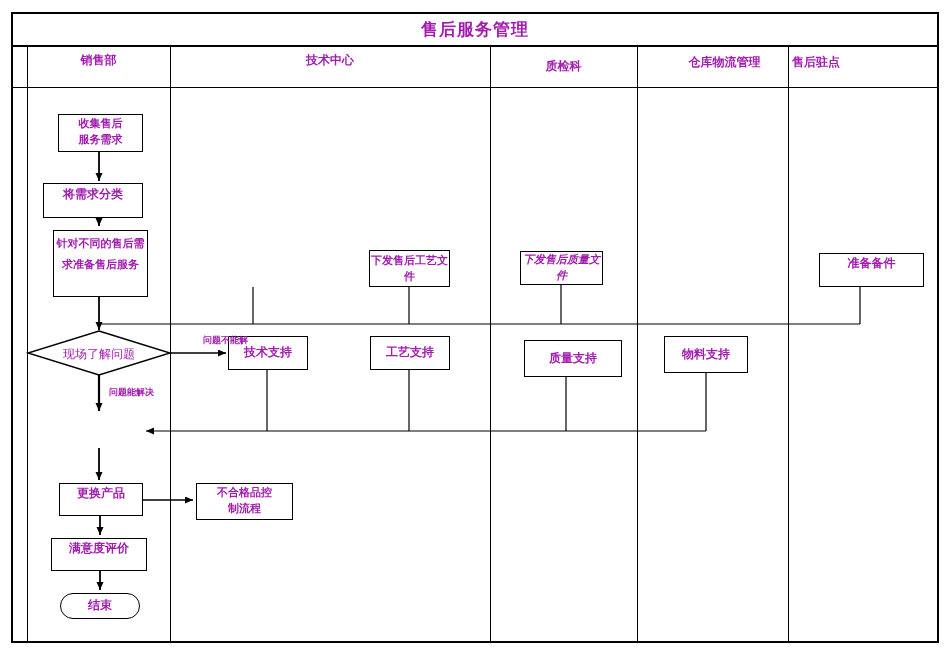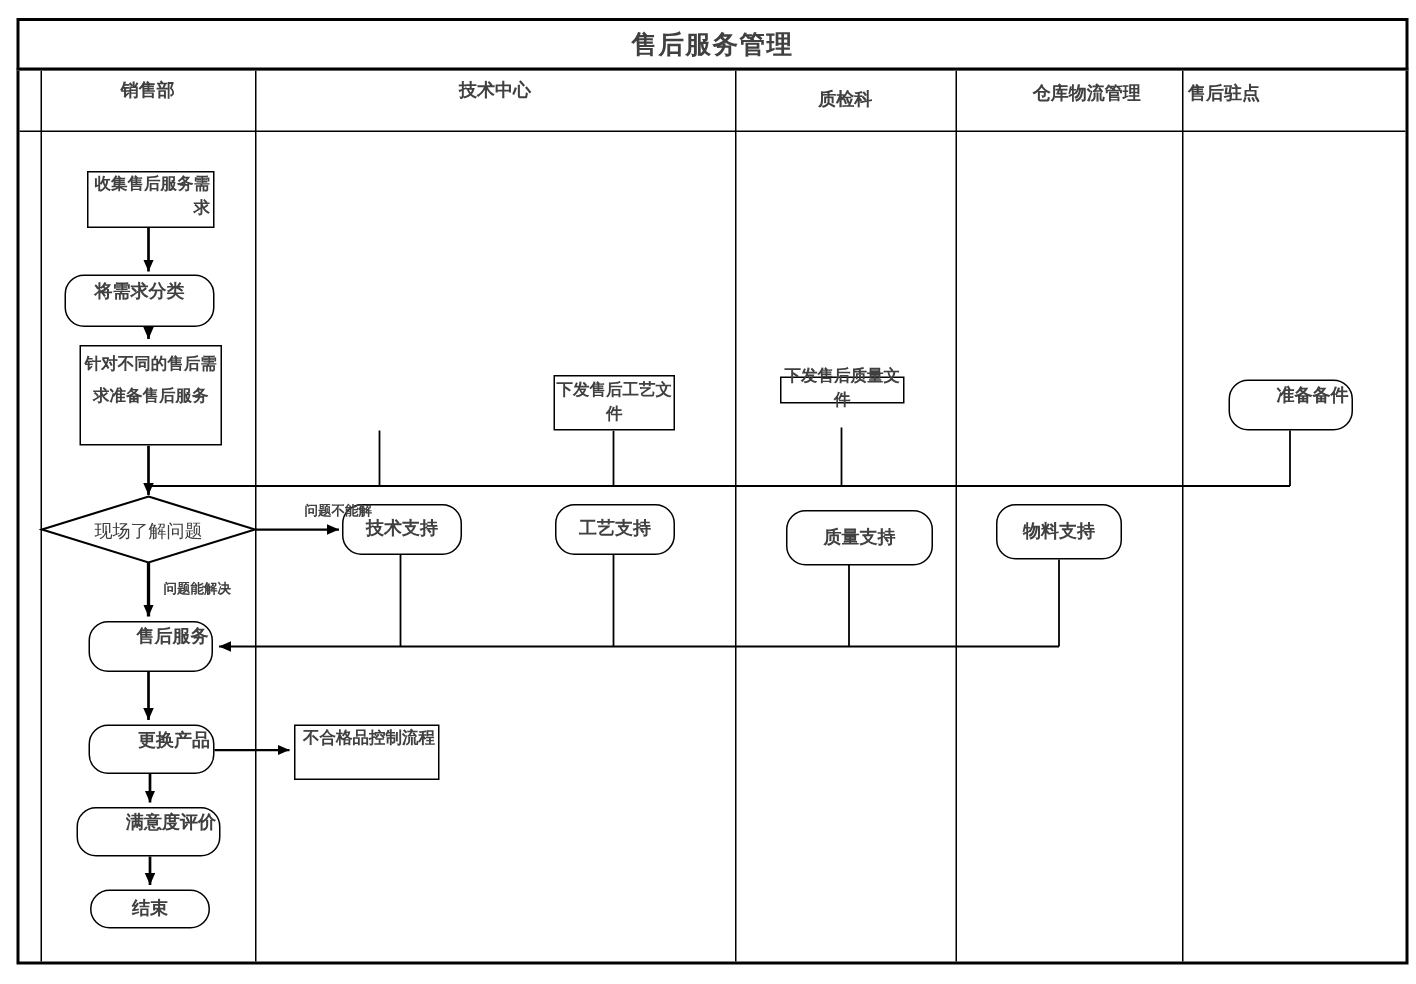--- a/index.html
+++ b/index.html
@@ -1,41 +1,41 @@
 <!DOCTYPE html>
 <html><head>
 <meta charset="utf-8">
 <style>
   html,body{margin:0;padding:0;background:#fff;}
   #page{position:relative;width:944px;height:656px;background:#ffffff;
-        font-family:"Liberation Sans","DejaVu Sans",sans-serif;color:#404040;overflow:hidden;}
+        font-family:"Liberation Sans","DejaVu Sans",sans-serif;color:#a21caf;overflow:hidden;}
 
   
   .titlebar{position:absolute;left:11px;top:12px;width:928px;height:35px;
             box-sizing:border-box;border:2px solid #000;background:#fff;z-index:2;
             display:flex;align-items:center;justify-content:center;}
   .titlebar span{font-size:17px;font-weight:bold;letter-spacing:1px;}
 
   
   .grid{position:absolute;left:11px;top:45px;width:928px;height:598px;
         box-sizing:border-box;border:2px solid #000;background:#fff;z-index:0;}
   .vline{position:absolute;top:0;bottom:0;width:1px;background:#000;}
   .hline{position:absolute;left:0;right:0;height:1px;background:#000;}
   .lane-label{position:absolute;font-size:12px;font-weight:bold;white-space:nowrap;}
 
   
   svg.connectors{position:absolute;left:0;top:0;z-index:1;}
 
   
   .box{position:absolute;box-sizing:border-box;border:1.6px solid #000;background:#fff;
        z-index:2;font-weight:bold;font-size:11px;line-height:1.45;}
-  .tl{padding:1px 2px;text-align:right;}
+  .tl{padding:1px 16px;text-align:center;}
   .ctr{display:flex;align-items:center;justify-content:center;text-align:center;}
   .ctr-top{text-align:center;padding-top:2px;}
-  .fs12{font-size:12px;border-radius:13px;}
+  .fs12{font-size:12px;}
   .lh-tall{line-height:1.95;}
   .stadium{border-radius:13px;}
 
   .free-label{position:absolute;z-index:3;font-weight:bold;white-space:nowrap;}
   .diamond-text{position:absolute;z-index:3;font-weight:normal;font-size:12px;
                 text-align:center;white-space:nowrap;}
   .edge-label{font-size:9px;padding-left:46px;}
 </style>
 </head>
 <body>
@@ -91,29 +91,28 @@
     <path d="M99,448 V480" stroke="#000" stroke-width="1.8" fill="none" marker-end="url(#ah)"></path>
     <path d="M143,500 H193" stroke="#000" stroke-width="1.5" fill="none" marker-end="url(#ah)"></path>
     <path d="M100,516 V535" stroke="#000" stroke-width="1.8" fill="none" marker-end="url(#ah)"></path>
     <path d="M100,571 V590" stroke="#000" stroke-width="1.8" fill="none" marker-end="url(#ah)"></path>
   </svg>
 
   <div class="box tl" style="left:58px;top:114px;width:85px;height:38px;">收集售后服务需求</div>
   <div class="box ctr-top fs12" style="left:43px;top:183px;width:100px;height:35px;">将需求分类</div>
   <div class="box ctr-top lh-tall" style="left:53px;top:230px;width:95px;height:67px;">针对不同的售后需求准备售后服务</div>
   <div class="diamond-text" style="left:36px;top:346px;width:126px;">现场了解问题</div>
-  <div class="box tl fs12" style="left:59px;top:414px;width:83px;height:34px;">售后服务</div>
   <div class="box tl fs12" style="left:59px;top:483px;width:84px;height:33px;">更换产品</div>
   <div class="box tl" style="left:196px;top:483px;width:97px;height:37px;">不合格品控制流程</div>
   <div class="box tl fs12" style="left:51px;top:538px;width:96px;height:33px;">满意度评价</div>
   <div class="box ctr fs12 stadium" style="left:60px;top:593px;width:80px;height:26px;">结束</div>
 
   <div class="box ctr" style="left:369px;top:250px;width:81px;height:37px;">下发售后工艺文件</div>
-  <div class="box ctr" style="left:520px;top:251px;width:83px;height:18px;">下发售后质量文件</div>
-  <div class="box tl fs12" style="left:819px;top:253px;width:83px;height:34px;">准备备件</div>
+  <div class="box ctr" style="left:520px;top:251px;width:83px;height:34px;font-style:italic;">下发售后质量文件</div>
+  <div class="box tl fs12" style="left:819px;top:253px;width:105px;height:34px;">准备备件</div>
 
   <div class="box ctr fs12" style="left:228px;top:336px;width:80px;height:34px;">技术支持</div>
   <div class="box ctr fs12" style="left:370px;top:336px;width:80px;height:34px;">工艺支持</div>
   <div class="box ctr fs12" style="left:524px;top:340px;width:98px;height:37px;">质量支持</div>
   <div class="box ctr fs12" style="left:664px;top:336px;width:84px;height:37px;">物料支持</div>
 
   <div class="free-label edge-label" style="left:157px;top:334px;">问题不能解</div>
   <div class="free-label edge-label" style="left:63px;top:386px;">问题能解决</div>
 
 </div>

